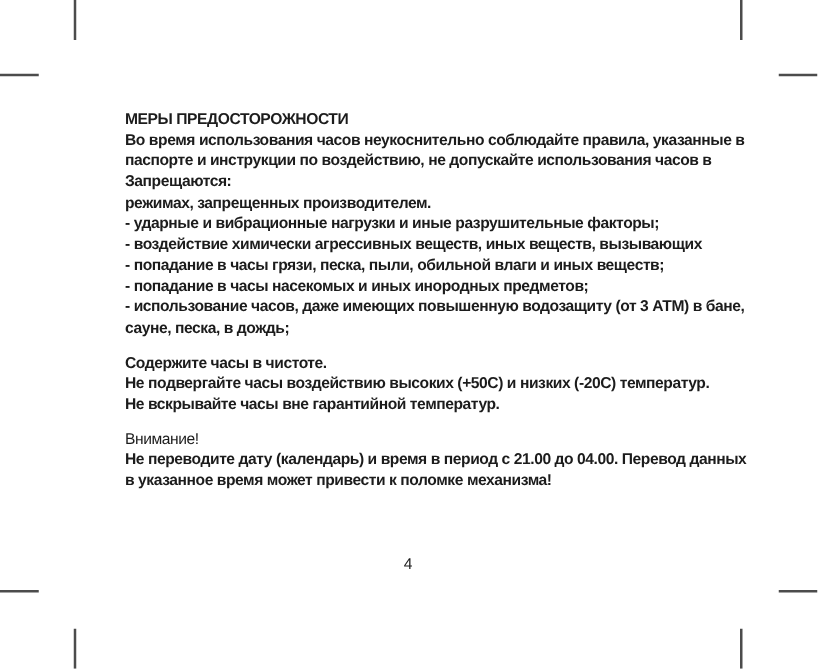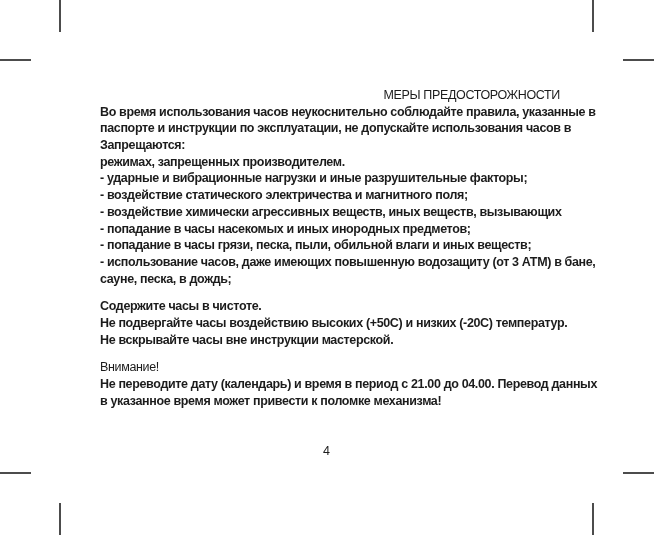--- a/index.html
+++ b/index.html
@@ -27,21 +27,21 @@
   .content {
     position: absolute;
     left: 100px; top: 87px; width: 460px;
     font-size: 12.5px;
     line-height: 16.7px;
     letter-spacing: -0.35px;
     color: #1c1c1c;
   }
   .line { height: 16.7px; white-space: nowrap; font-weight: bold; }
   .line.blank { height: 11px; }
-  .title { font-weight: normal; text-align: right; white-space: nowrap; }
+  .title { font-weight: bold; text-align: left; white-space: nowrap; }
   .bold { font-weight: normal; }
 
   .pagenum {
     position: absolute;
     top: 444px; left: 60px; width: 533px;
     text-align: center;
     font-size: 12.5px;
     color: #1c1c1c;
   }
 </style>
@@ -53,33 +53,32 @@
 <div class="crop v tr-v"></div>
 <div class="crop h tr-h"></div>
 <div class="crop h bl-h"></div>
 <div class="crop v bl-v"></div>
 <div class="crop h br-h"></div>
 <div class="crop v br-v"></div>
 
 <div class="content">
   <div class="line title">МЕРЫ ПРЕДОСТОРОЖНОСТИ</div>
   <div class="line">Во время использования часов неукоснительно соблюдайте правила, указанные в</div>
-  <div class="line">паспорте и инструкции по эксплуатации, не допускайте использования часов в</div>
+  <div class="line">паспорте и инструкции по воздействию, не допускайте использования часов в</div>
   <div class="line">Запрещаются:</div>
   <div class="line">режимах, запрещенных производителем.</div>
   <div class="line">- ударные и вибрационные нагрузки и иные разрушительные факторы;</div>
-  <div class="line">- воздействие статического электричества и магнитного поля;</div>
   <div class="line">- воздействие химически агрессивных веществ, иных веществ, вызывающих</div>
+  <div class="line">- попадание в часы грязи, песка, пыли, обильной влаги и иных веществ;</div>
   <div class="line">- попадание в часы насекомых и иных инородных предметов;</div>
-  <div class="line">- попадание в часы грязи, песка, пыли, обильной влаги и иных веществ;</div>
   <div class="line">- использование часов, даже имеющих повышенную водозащиту (от 3 АТМ) в бане,</div>
   <div class="line">сауне, песка, в дождь;</div>
   <div class="line blank"></div>
   <div class="line">Содержите часы в чистоте.</div>
   <div class="line">Не подвергайте часы воздействию высоких (+50C) и низких (-20C) температур.</div>
-  <div class="line">Не вскрывайте часы вне инструкции мастерской.</div>
+  <div class="line">Не вскрывайте часы вне гарантийной температур.</div>
   <div class="line blank"></div>
   <div class="line bold">Внимание!</div>
   <div class="line">Не переводите дату (календарь) и время в период с 21.00 до 04.00. Перевод данных</div>
   <div class="line">в указанное время может привести к поломке механизма!</div>
 </div>
 
 <div class="pagenum">4</div>
 
 </body></html>

